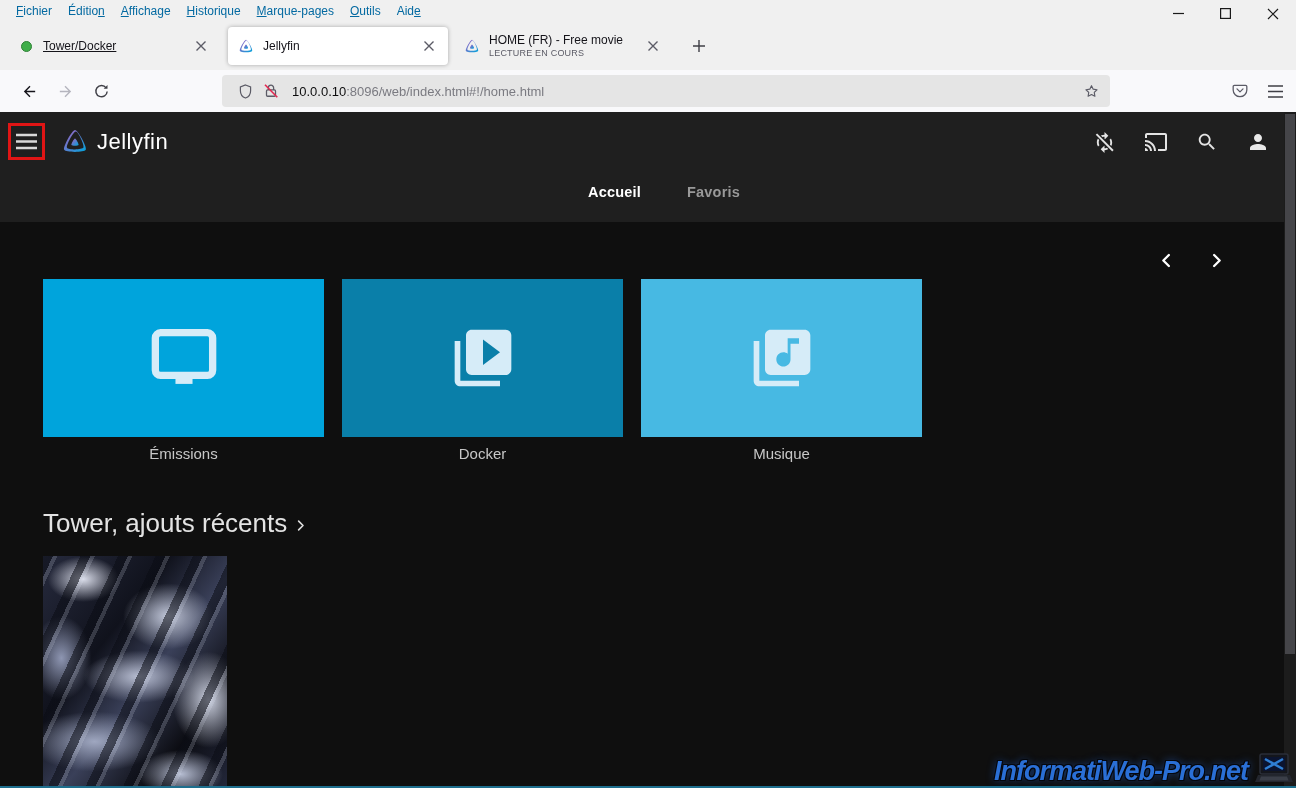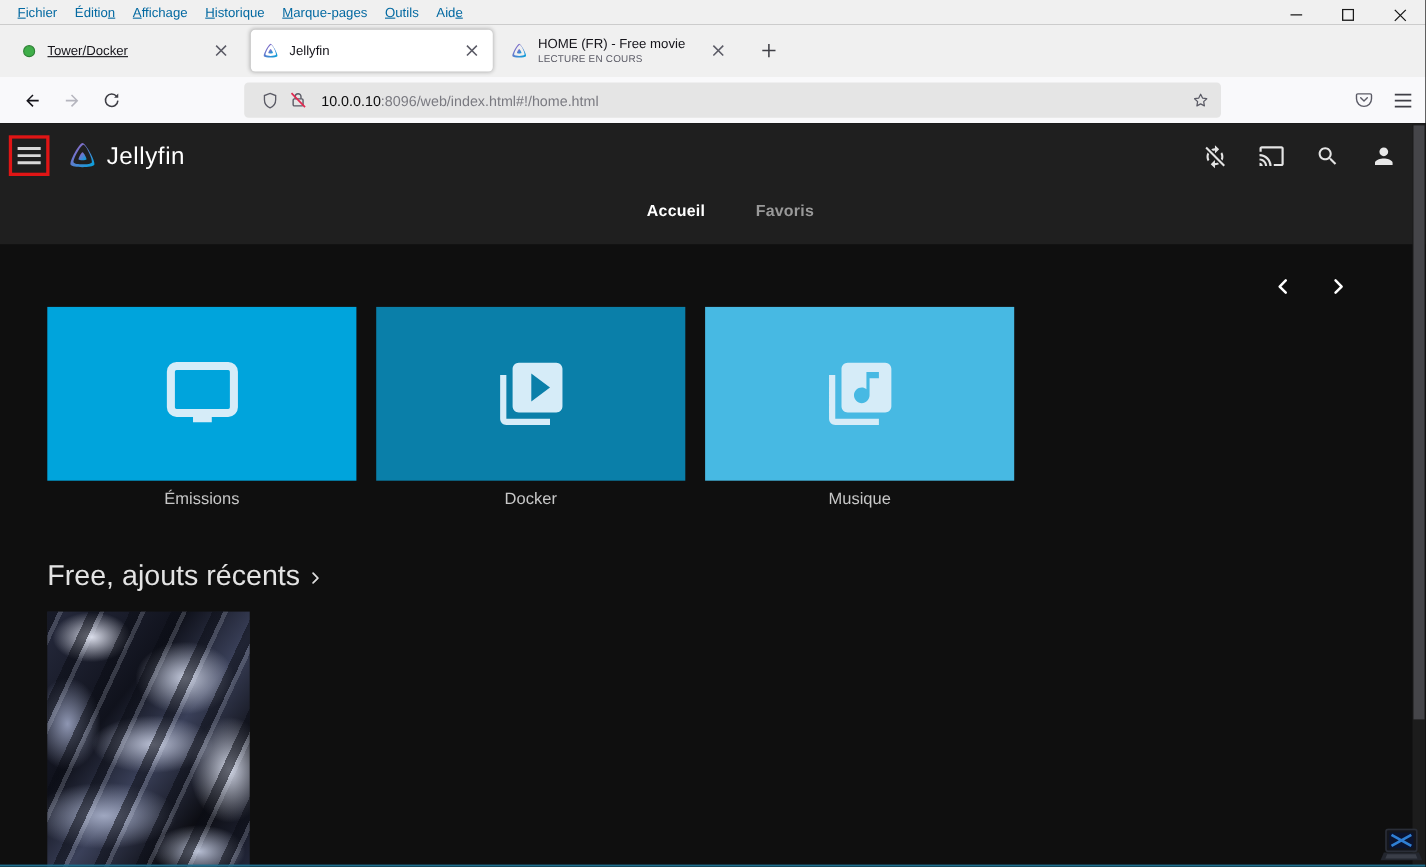--- a/index.html
+++ b/index.html
@@ -324,33 +324,34 @@
     <svg width="68" height="68" viewBox="0 0 24 24">
       <path fill="#d6ecf8" d="M20 2H8c-1.1 0-2 .9-2 2v12c0 1.1.9 2 2 2h12c1.1 0 2-.9 2-2V4c0-1.1-.9-2-2-2zm-2 5h-3v5.5c0 1.38-1.12 2.5-2.5 2.5S10 13.88 10 12.5s1.12-2.5 2.5-2.5c.57 0 1.08.19 1.5.51V5h4v2zM4 6H2v14c0 1.1.9 2 2 2h14v-2H4V6z"></path>
     </svg>
   </div>
 
   <div class="card-label" id="label-0">Émissions</div>
   <div class="card-label" id="label-1">Docker</div>
   <div class="card-label" id="label-2">Musique</div>
 
   <div class="h2" id="h-recents">
-    <span>Free, ajouts récents</span>
+    <span>Tower, ajouts récents</span>
     <svg width="15" height="15" viewBox="0 0 24 24" style="margin-top:3px">
         <path d="M9 5l7 7-7 7" fill="none" stroke="#ddd" stroke-width="2.6" stroke-linecap="round" stroke-linejoin="round"></path>
       </svg>
   </div>
 
   <div class="poster"></div>
 
   <div class="scrollbar">
     <div class="scroll-thumb"></div>
   </div>
 
   <div class="watermark">
+    <span class="wm-text">InformatiWeb-Pro.net</span>
     <svg width="42" height="32" viewBox="0 0 42 32">
       <rect x="8" y="1" width="28" height="20" rx="2" fill="#14161c" stroke="#2a2e38" stroke-width="1.5"></rect>
       <rect x="11" y="4" width="22" height="14" fill="#0b1430"></rect>
       <path d="M13 6l18 10M31 6L13 16" stroke="#2f7fd4" stroke-width="2.5"></path>
       <path d="M6 22h32l3 7H3z" fill="#23262e"></path>
       <path d="M9 23.5h26l1.6 4H7.4z" fill="#3a3e48"></path>
     </svg>
   </div>
 
   <div class="bottom-line"></div>

